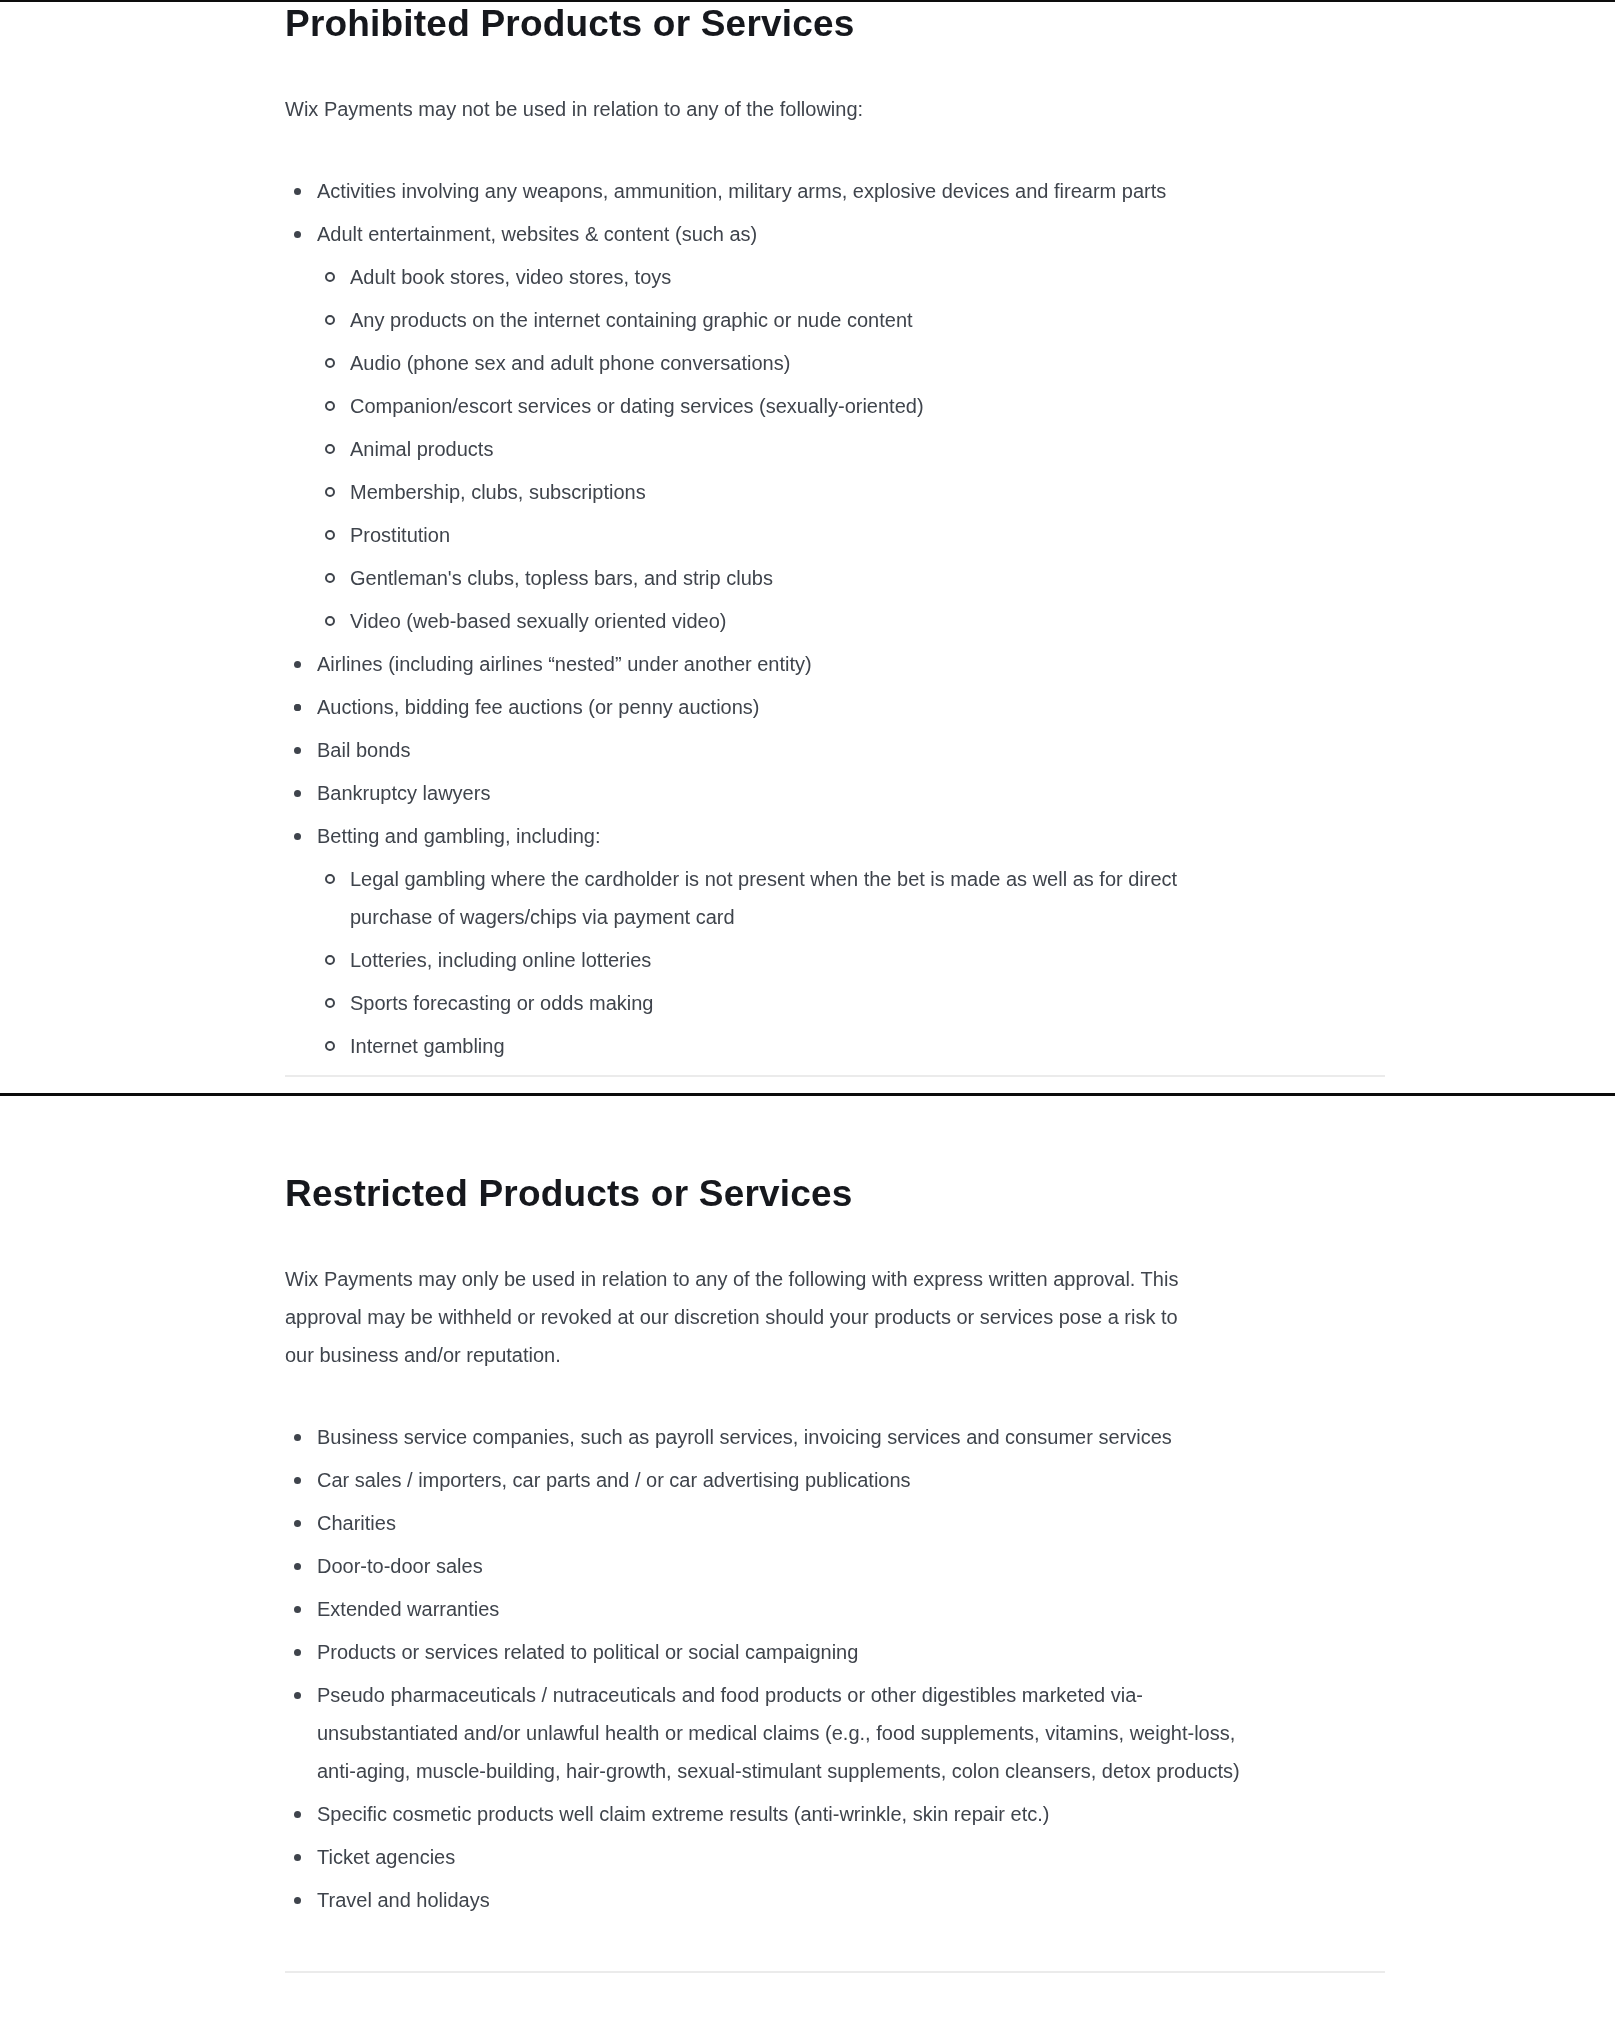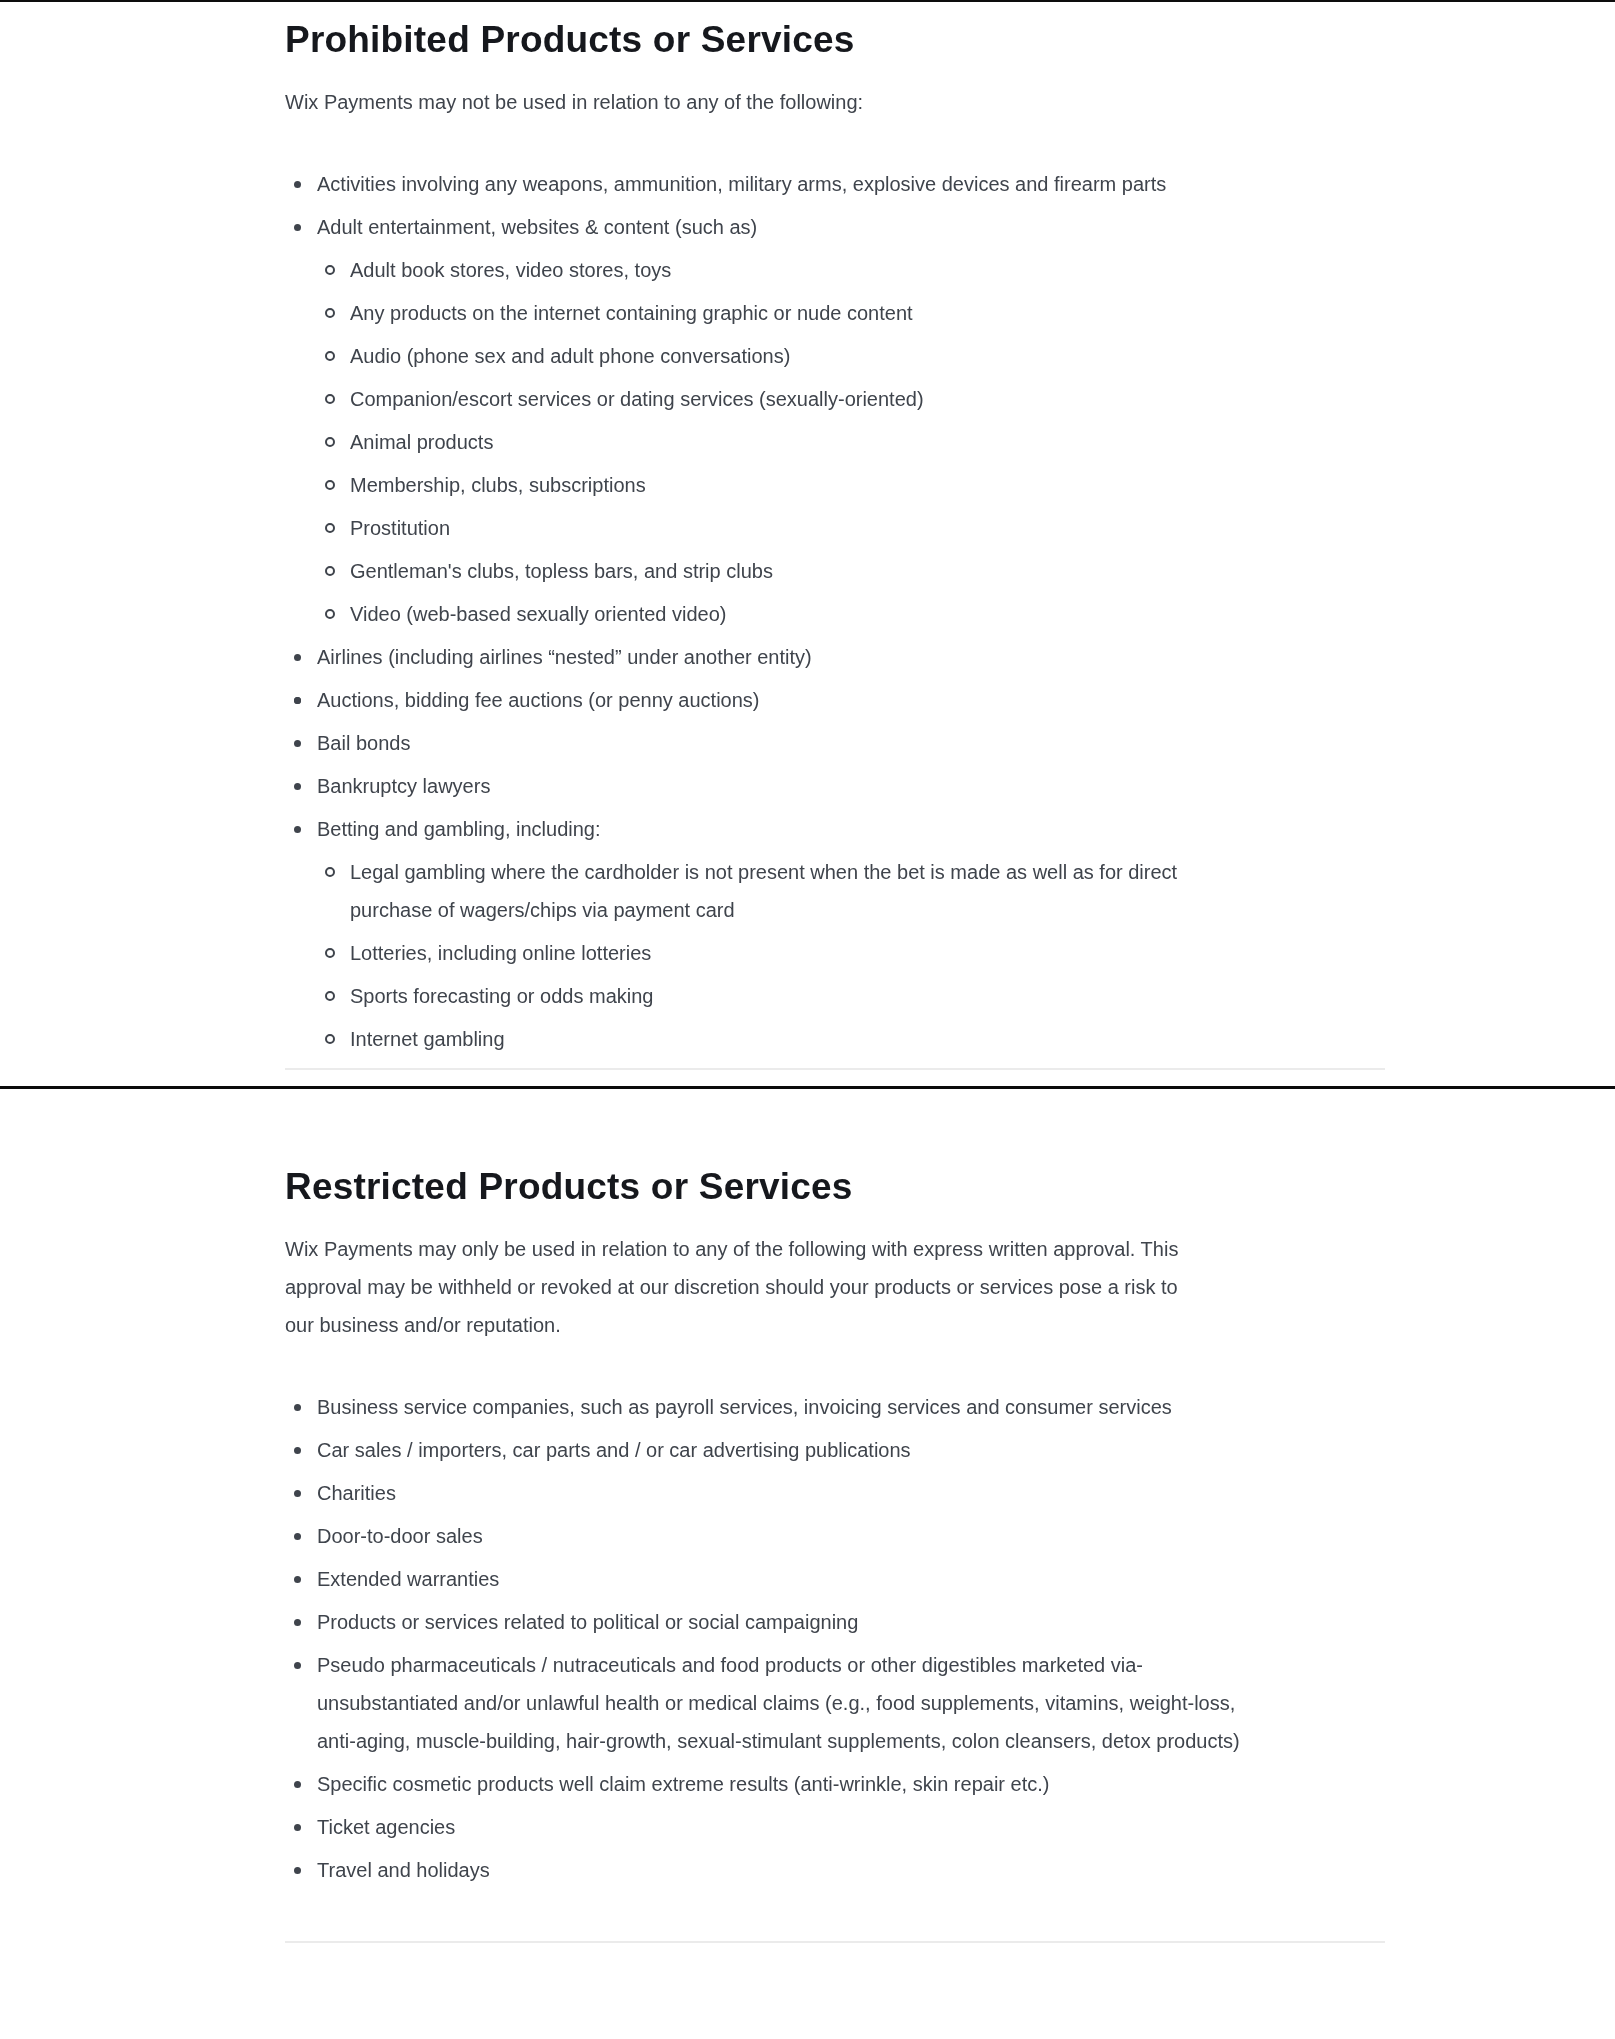--- a/index.html
+++ b/index.html
@@ -14,32 +14,32 @@
   }
   .edge-top {
     width: 100%;
     height: 2px;
     background: #0d0d0d;
   }
   .content {
     padding-left: 285px;
     box-sizing: border-box;
   }
-  .section-prohibited .content { padding-top: 16px; }
+  .section-prohibited .content { }
   .section-restricted .content { padding-top: 76px; }
   h2.sec-title {
     margin: 0;
     font-size: 37px;
     line-height: 44px;
     font-weight: 700;
     letter-spacing: 0.2px;
     color: #16181d;
   }
   p.sec-intro {
-    margin: 21px 0 0 0;
+    margin: 44px 0 0 0;
     max-width: 925px;
     font-size: 20px;
     line-height: 38px;
     color: #3f444c;
   }
   ul.l1 {
     list-style: none;
     margin: 44px 0 0 0;
     padding: 0 0 0 32px;
     font-size: 20px;

